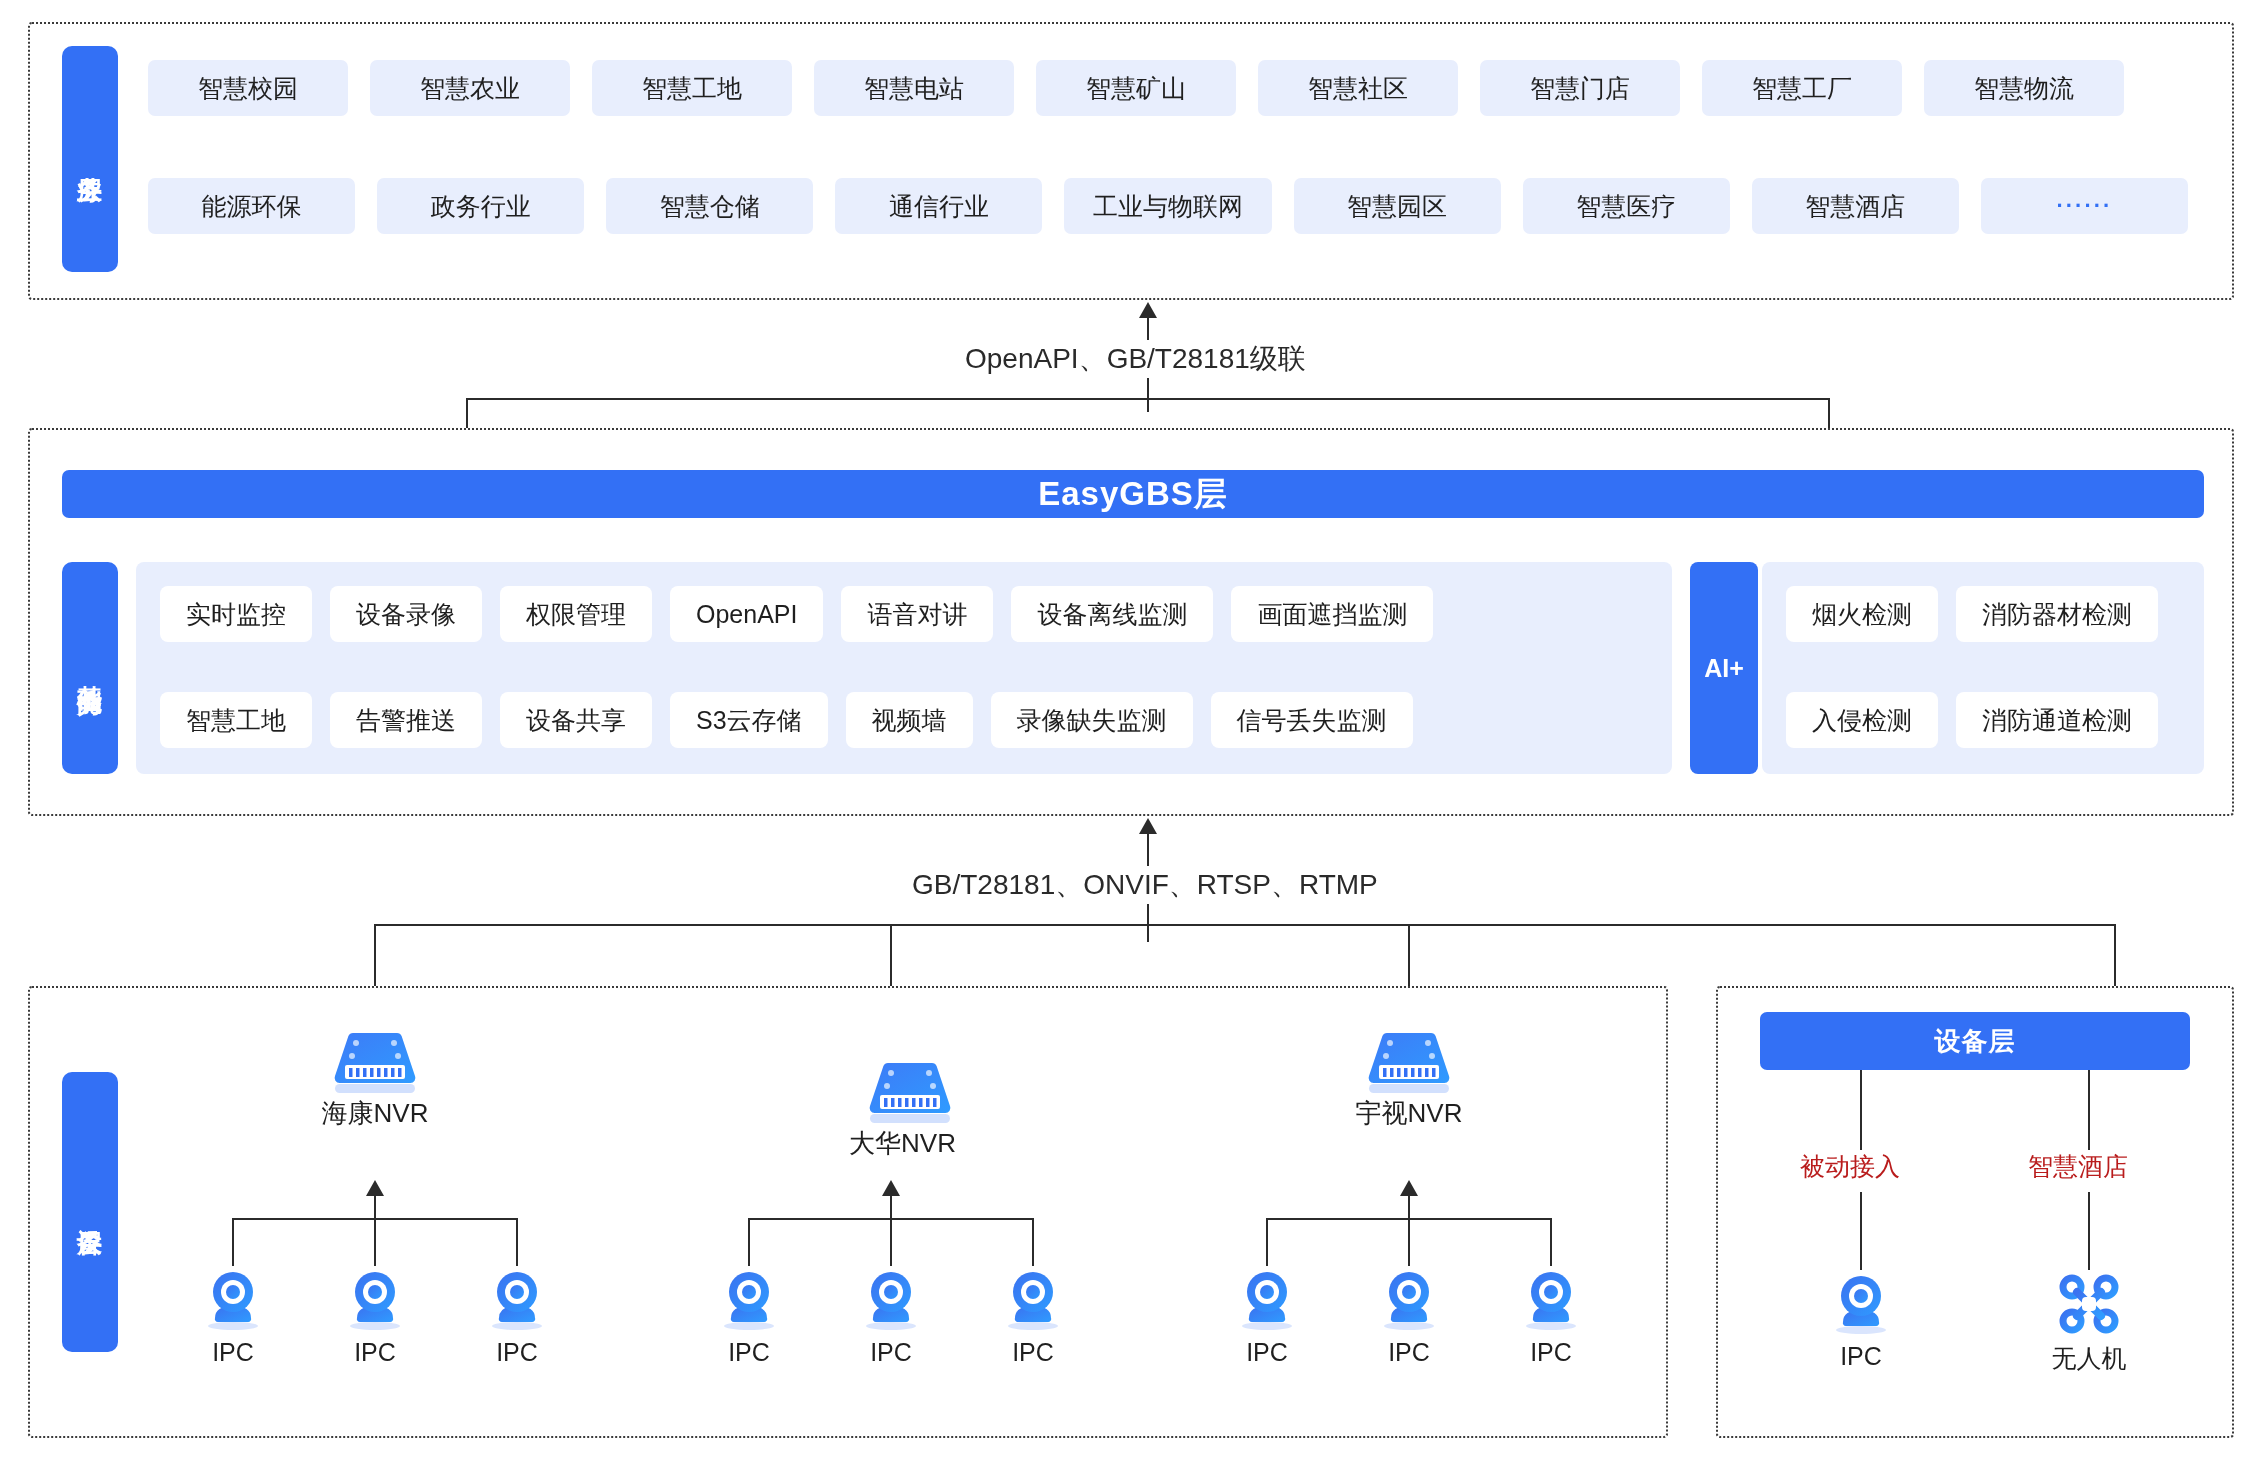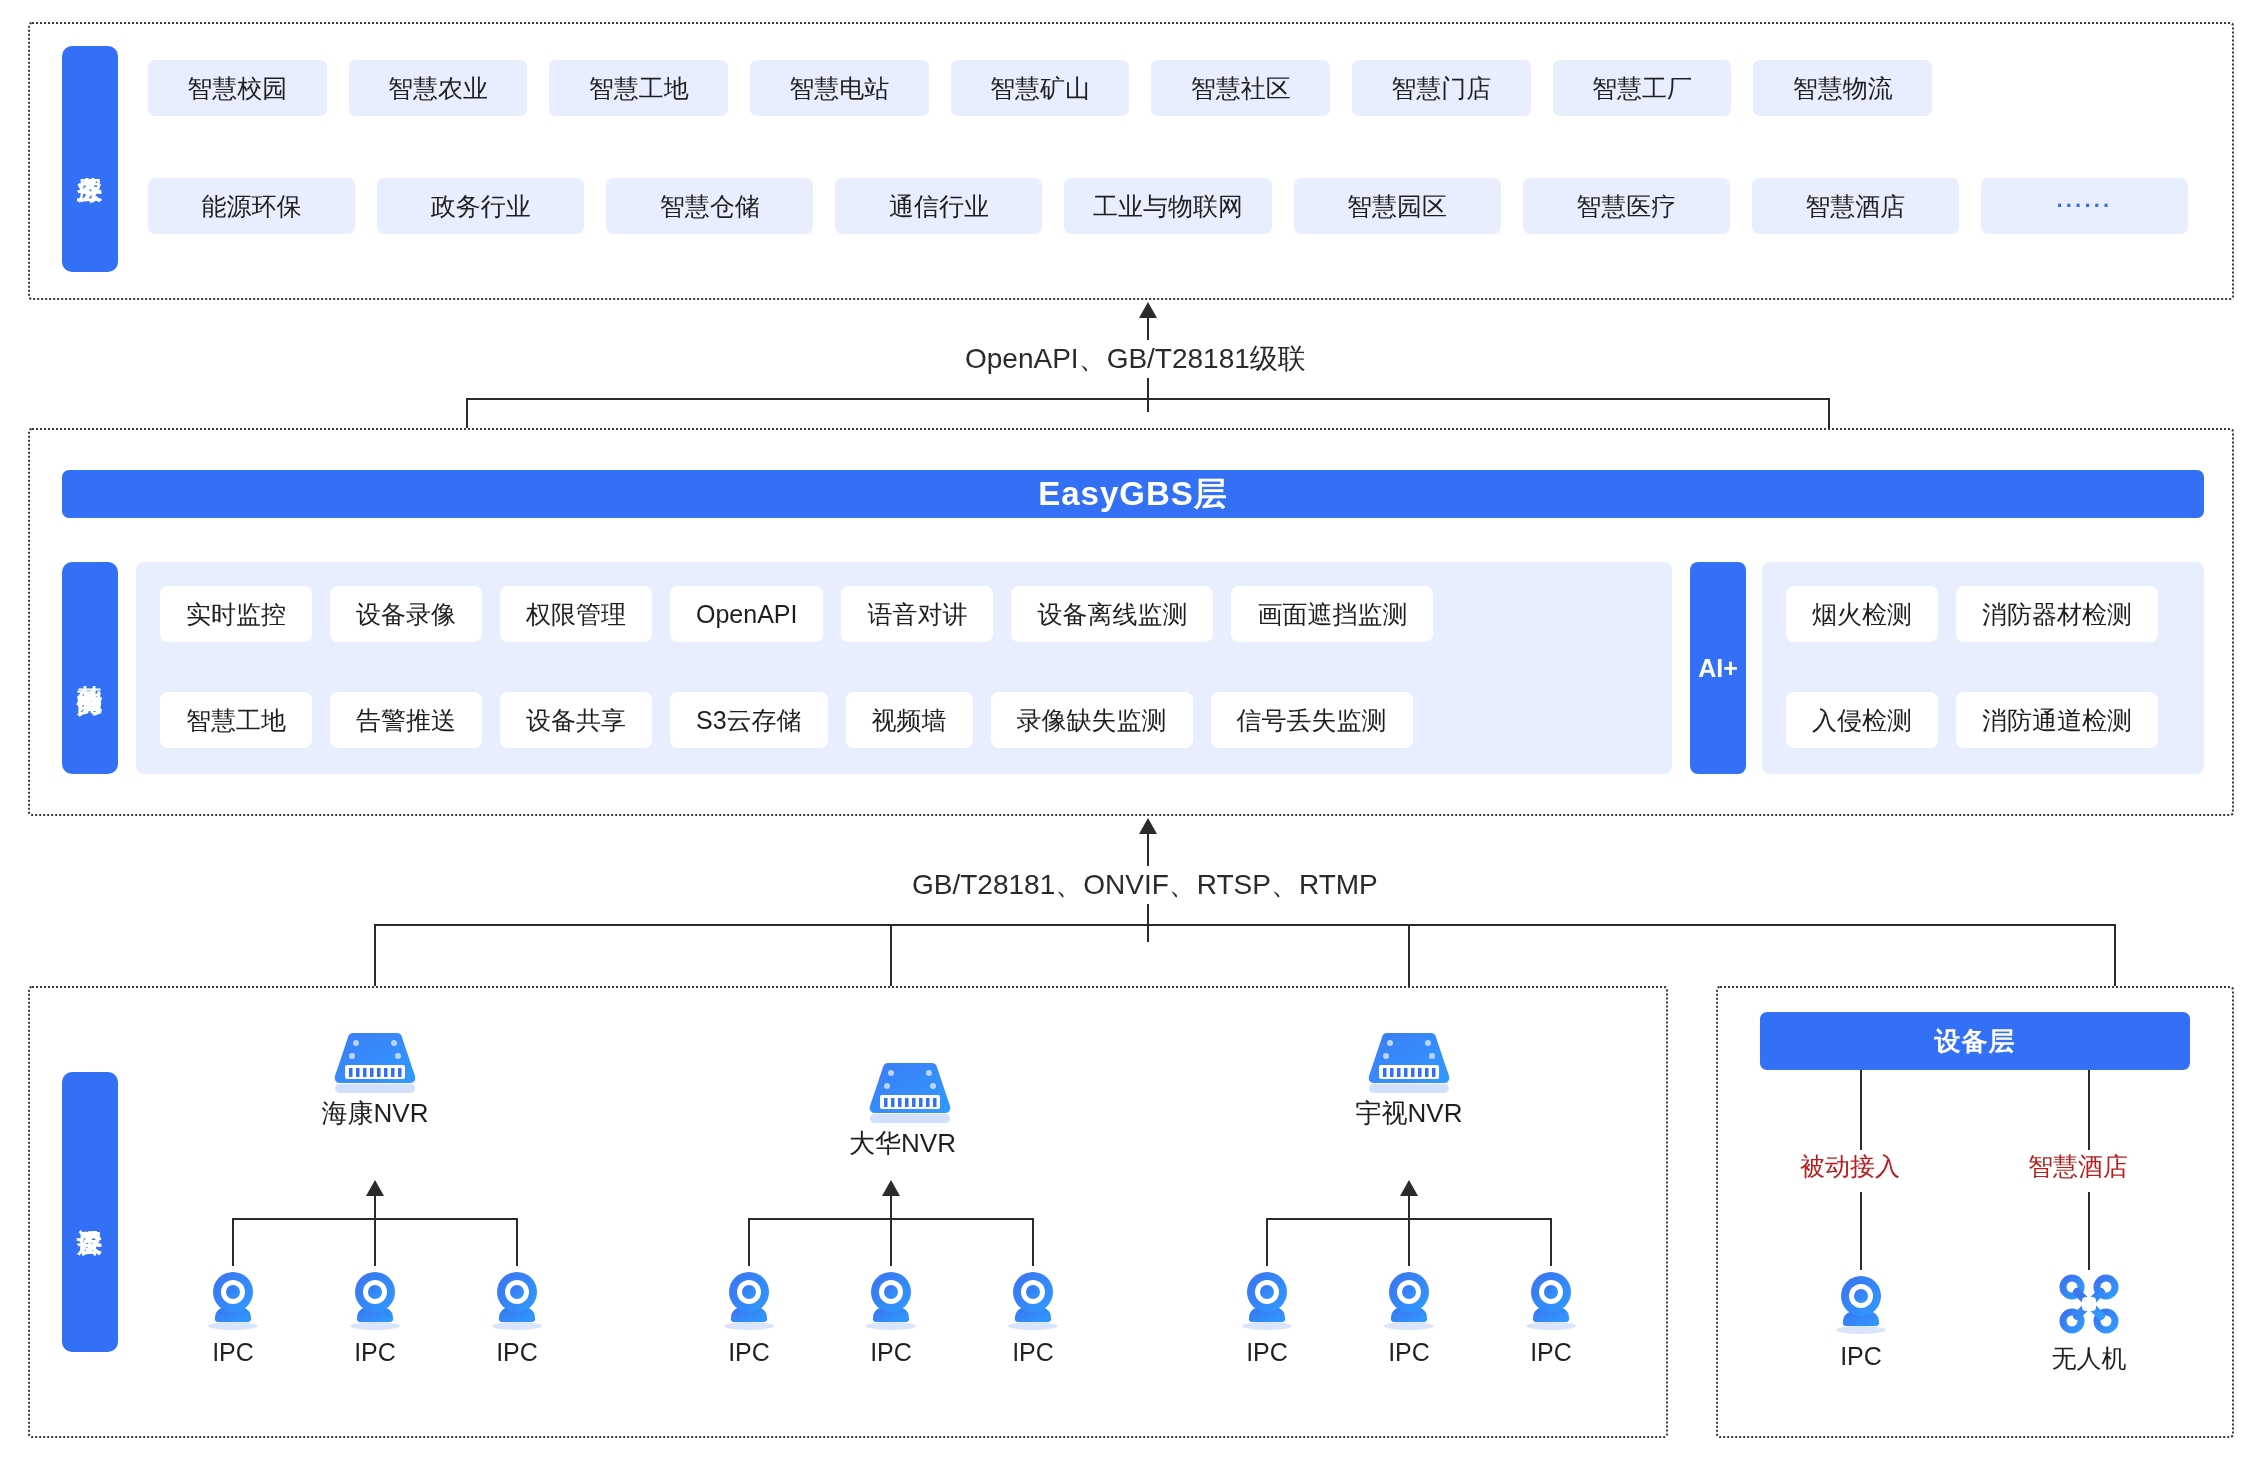--- a/index.html
+++ b/index.html
@@ -79,21 +79,21 @@
     background: #3370f5; border-radius: 7px;
     display: flex; align-items: center; justify-content: center;
     color: #fff; font-size: 33px; font-weight: 700; letter-spacing: 1px;
   }
   #cap-side { left: 62px; top: 562px; width: 56px; height: 212px; }
   #cap-panel {
     position: absolute; left: 136px; top: 562px; width: 1536px; height: 212px;
     background: #e8eefd; border-radius: 8px;
   }
   #ai-side {
-    position: absolute; left: 1690px; top: 562px; width: 56px; height: 212px;
+    position: absolute; left: 1690px; top: 562px; width: 68px; height: 212px;
     background: #3370f5; border-radius: 8px;
     display:flex; align-items:center; justify-content:center;
     color:#fff; font-size:25px; font-weight:700;
   }
   #ai-panel {
     position: absolute; left: 1762px; top: 562px; width: 442px; height: 212px;
     background: #e8eefd; border-radius: 8px;
   }
   .cap-row { position: absolute; display: flex; gap: 18px; }
   .cap-row .pill-white { flex: 0 0 auto; padding: 0 26px; }
@@ -148,21 +148,21 @@
 </head>
 <body>
 
 <div id="root">
 
   <div class="dashed-box" id="business-box"></div>
   <div class="side-label" id="business-side">
     <span>业务层</span>
   </div>
 
-  <div class="biz-row" id="biz-row1" style="left:148px; top:60px; width:1784px;">
+  <div class="biz-row" id="biz-row1" style="left:148px; top:60px; width:1976px;">
     <div class="pill">智慧校园</div>
     <div class="pill">智慧农业</div>
     <div class="pill">智慧工地</div>
     <div class="pill">智慧电站</div>
     <div class="pill">智慧矿山</div>
     <div class="pill">智慧社区</div>
     <div class="pill">智慧门店</div>
     <div class="pill">智慧工厂</div>
     <div class="pill">智慧物流</div>
   </div>

